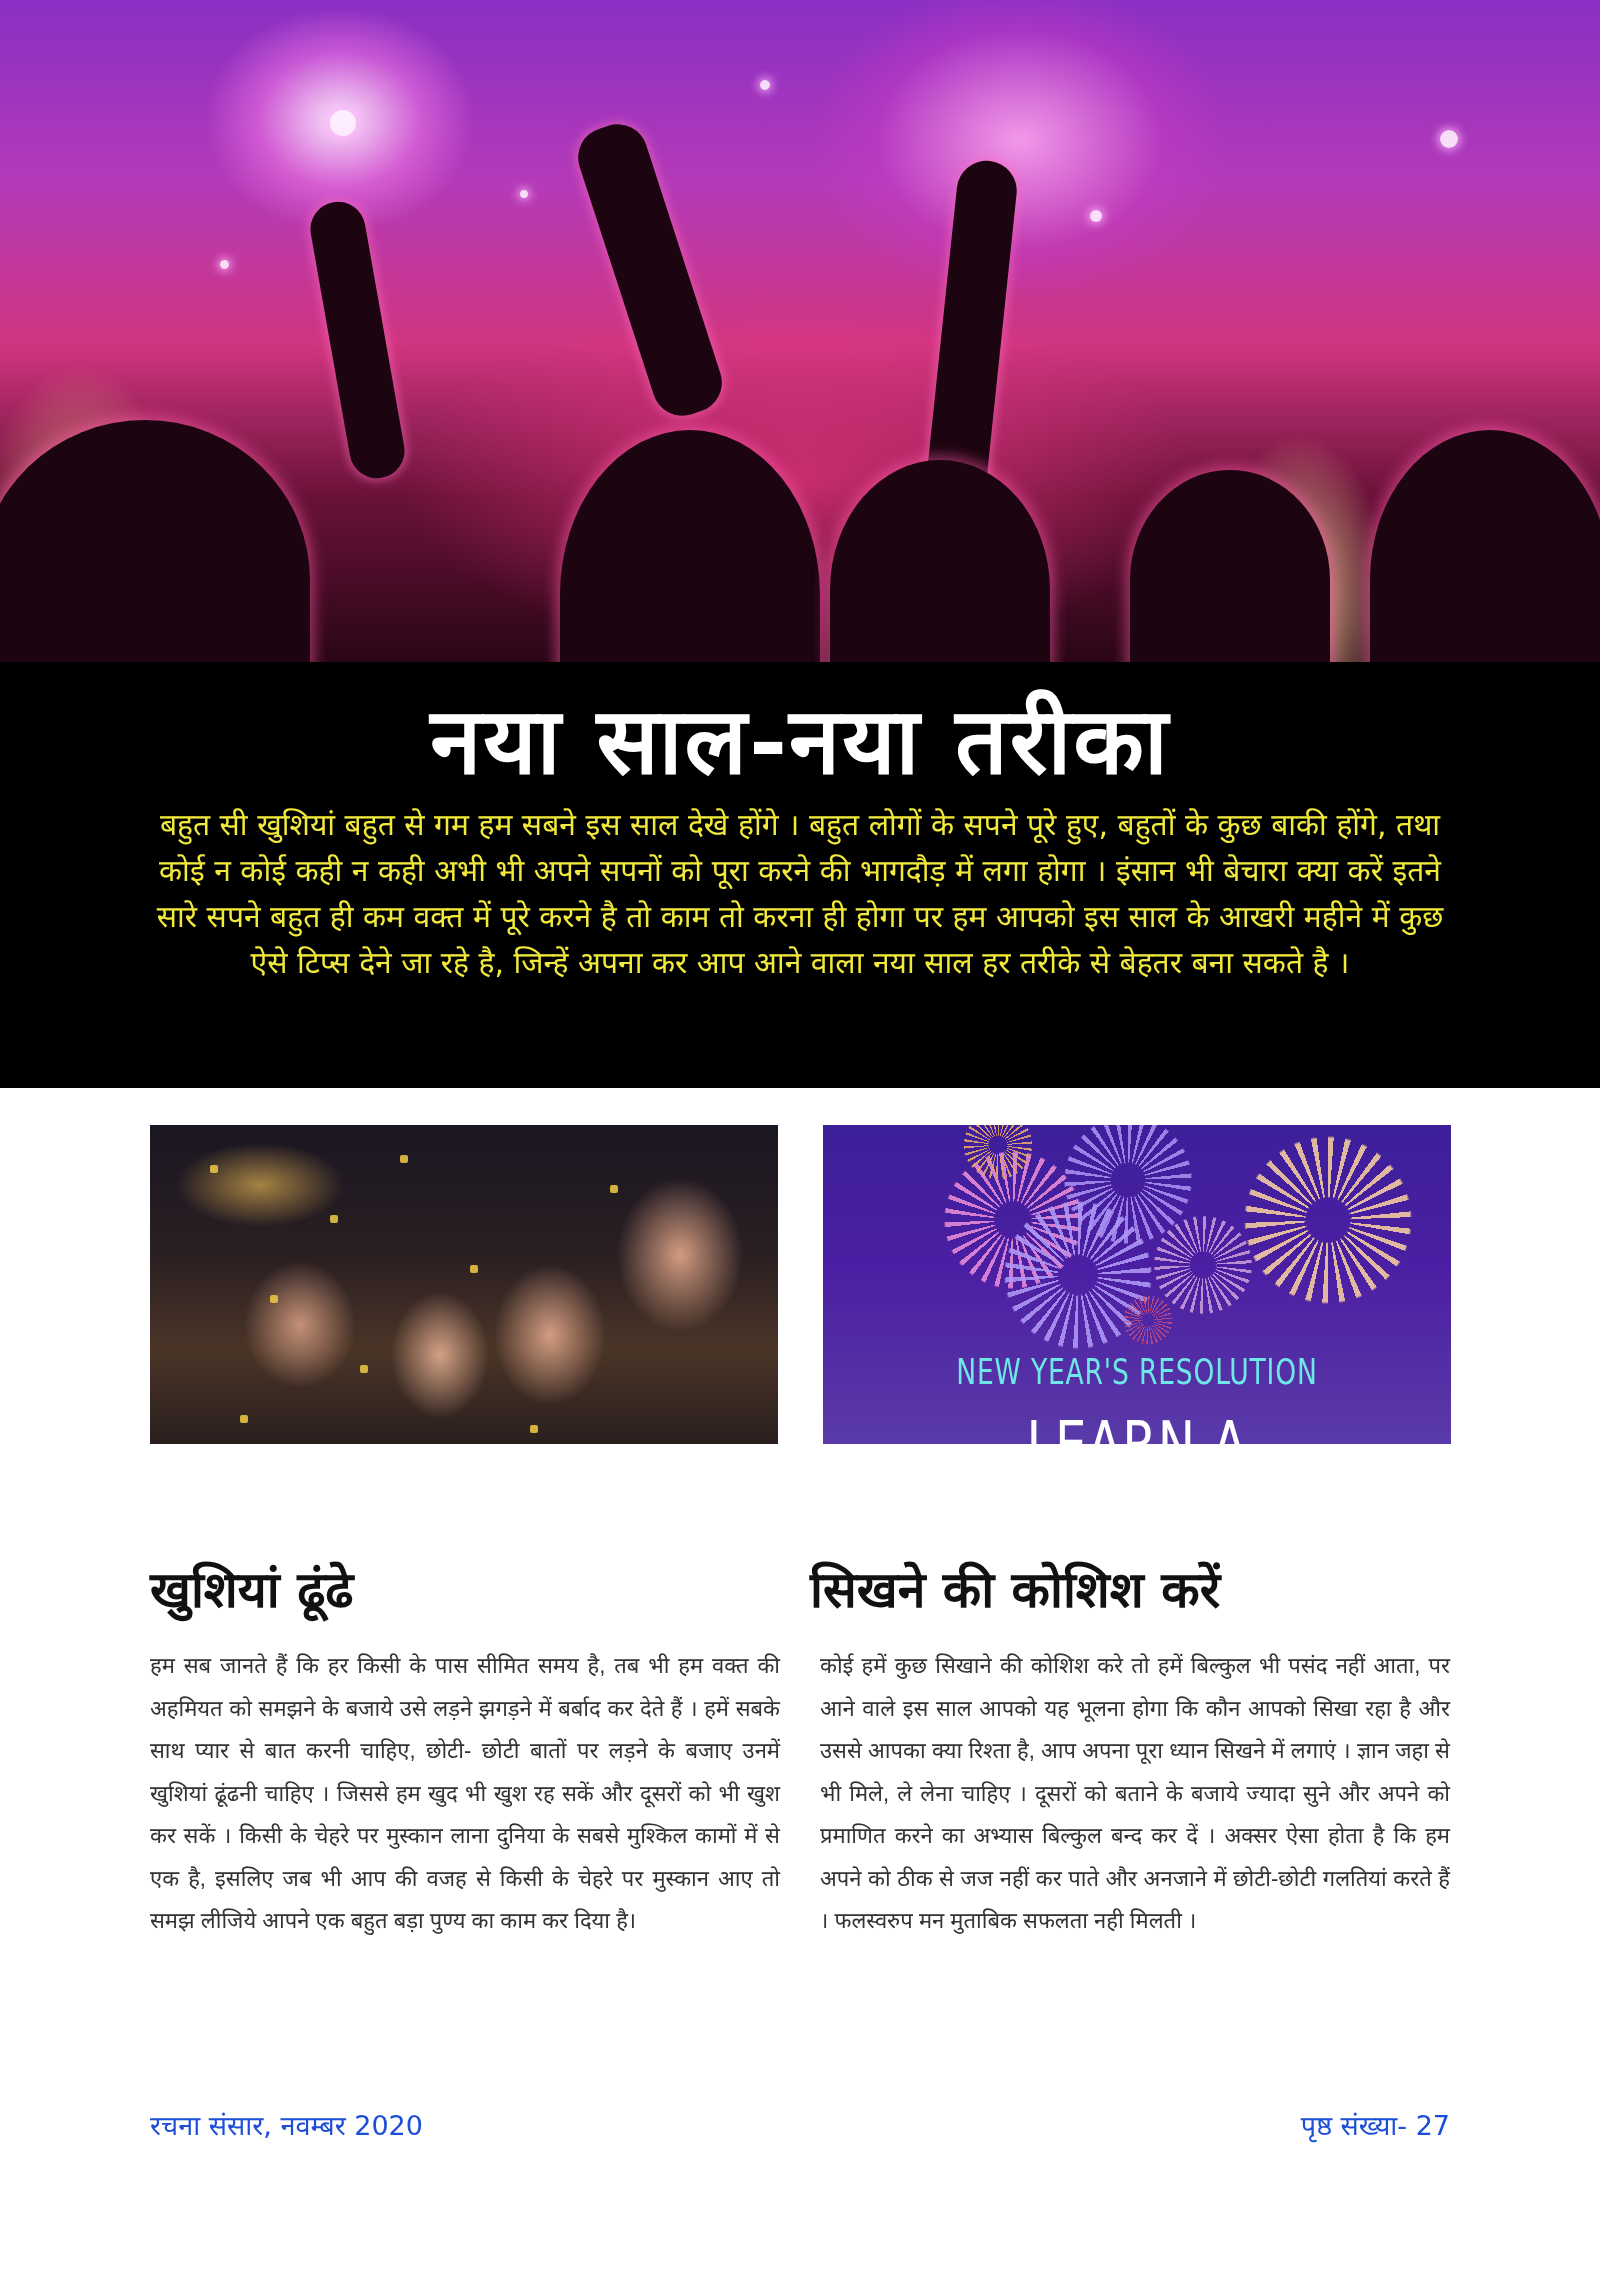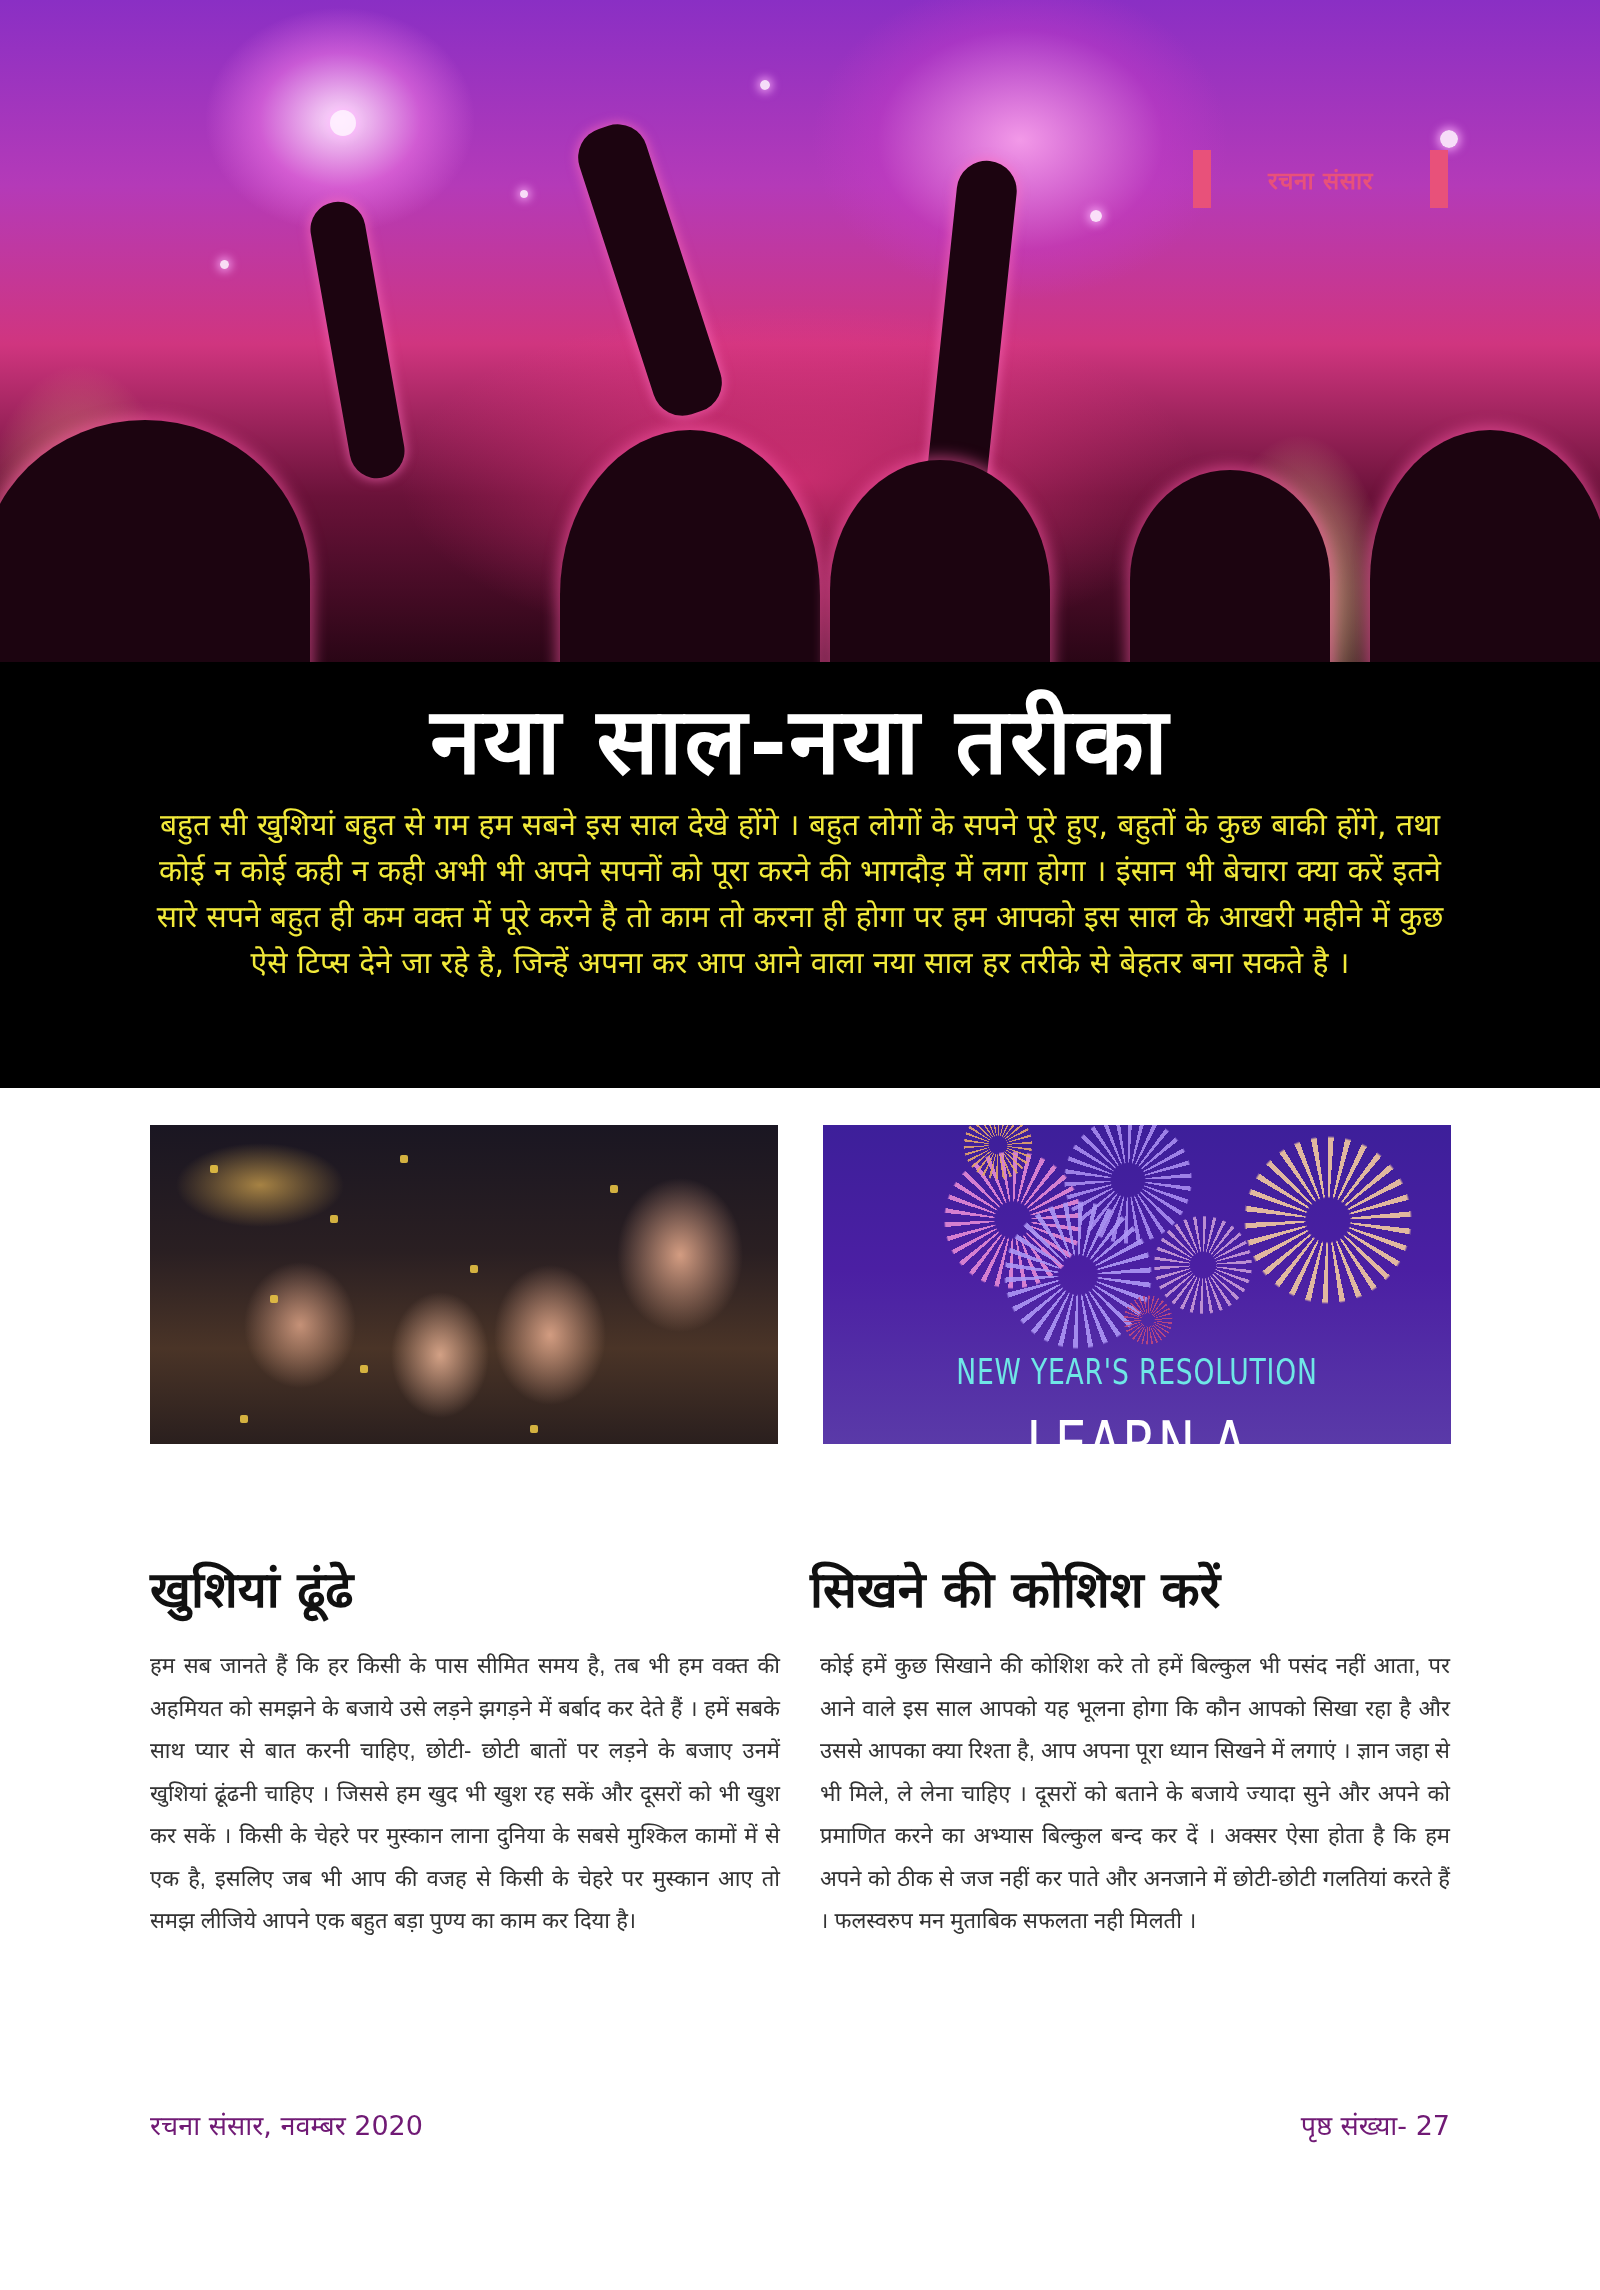--- a/index.html
+++ b/index.html
@@ -85,21 +85,21 @@
   .body-col {
     position: absolute; top: 1645px;
     font-family: Liberation Sans, sans-serif; font-size: 22px; line-height: 42.5px; color: #333;
     text-align: justify;
   }
   .b-left { left: 150px; width: 630px; }
   .b-right { left: 820px; width: 630px; }
 
   
   .footer-left, .footer-right {
-    position: absolute; top: 2106px; font-family: "DejaVu Sans", sans-serif; font-size: 27px; color: #701a75;
+    position: absolute; top: 2106px; font-family: "DejaVu Sans", sans-serif; font-size: 27px; color: #1d4ed8;
   }
   .footer-left { left: 150px; }
   .footer-right { right: 150px; }
 </style>
 </head>
 <body>
 
 <div class="hero">
   <div class="spark" style="left:330px;top:110px;width:26px;height:26px;"></div>
   <div class="spark" style="left:1440px;top:130px;width:18px;height:18px;"></div>
@@ -111,25 +111,20 @@
   <div class="arm" style="left:615px;top:120px;width:70px;height:300px;transform:rotate(-18deg);"></div>
   <div class="arm" style="left:940px;top:160px;width:60px;height:380px;transform:rotate(6deg);"></div>
   <div class="arm" style="left:330px;top:200px;width:55px;height:280px;transform:rotate(-10deg);"></div>
 
   <div class="crowd" style="left:-20px;top:420px;width:330px;height:320px;"></div>
   <div class="crowd" style="left:560px;top:430px;width:260px;height:330px;"></div>
   <div class="crowd" style="left:830px;top:460px;width:220px;height:260px;"></div>
   <div class="crowd" style="left:1370px;top:430px;width:240px;height:300px;"></div>
   <div class="crowd" style="left:1130px;top:470px;width:200px;height:220px;"></div>
 
-  <div class="badge">
-    <span class="bar"></span>
-    <span class="txt">रचना संसार</span>
-    <span class="bar"></span>
-  </div>
 </div>
 
 <div class="band">
   <h1 class="title">नया साल-नया तरीका</h1>
   <p class="intro">बहुत सी खुशियां बहुत से गम हम सबने इस साल देखे होंगे । बहुत लोगों के सपने पूरे हुए, बहुतों के कुछ बाकी होंगे, तथा कोई न कोई कही न कही अभी भी अपने सपनों को पूरा करने की भागदौड़ में लगा होगा । इंसान भी बेचारा क्या करें इतने सारे सपने बहुत ही कम वक्त में पूरे करने है तो काम तो करना ही होगा पर हम आपको इस साल के आखरी महीने में कुछ ऐसे टिप्स देने जा रहे है, जिन्हें अपना कर आप आने वाला नया साल हर तरीके से बेहतर बना सकते है ।</p>
 </div>
 
 <div class="img img-party">
   <span class="confetti" style="left:60px;top:40px;"></span>
   <span class="confetti" style="left:180px;top:90px;"></span>

